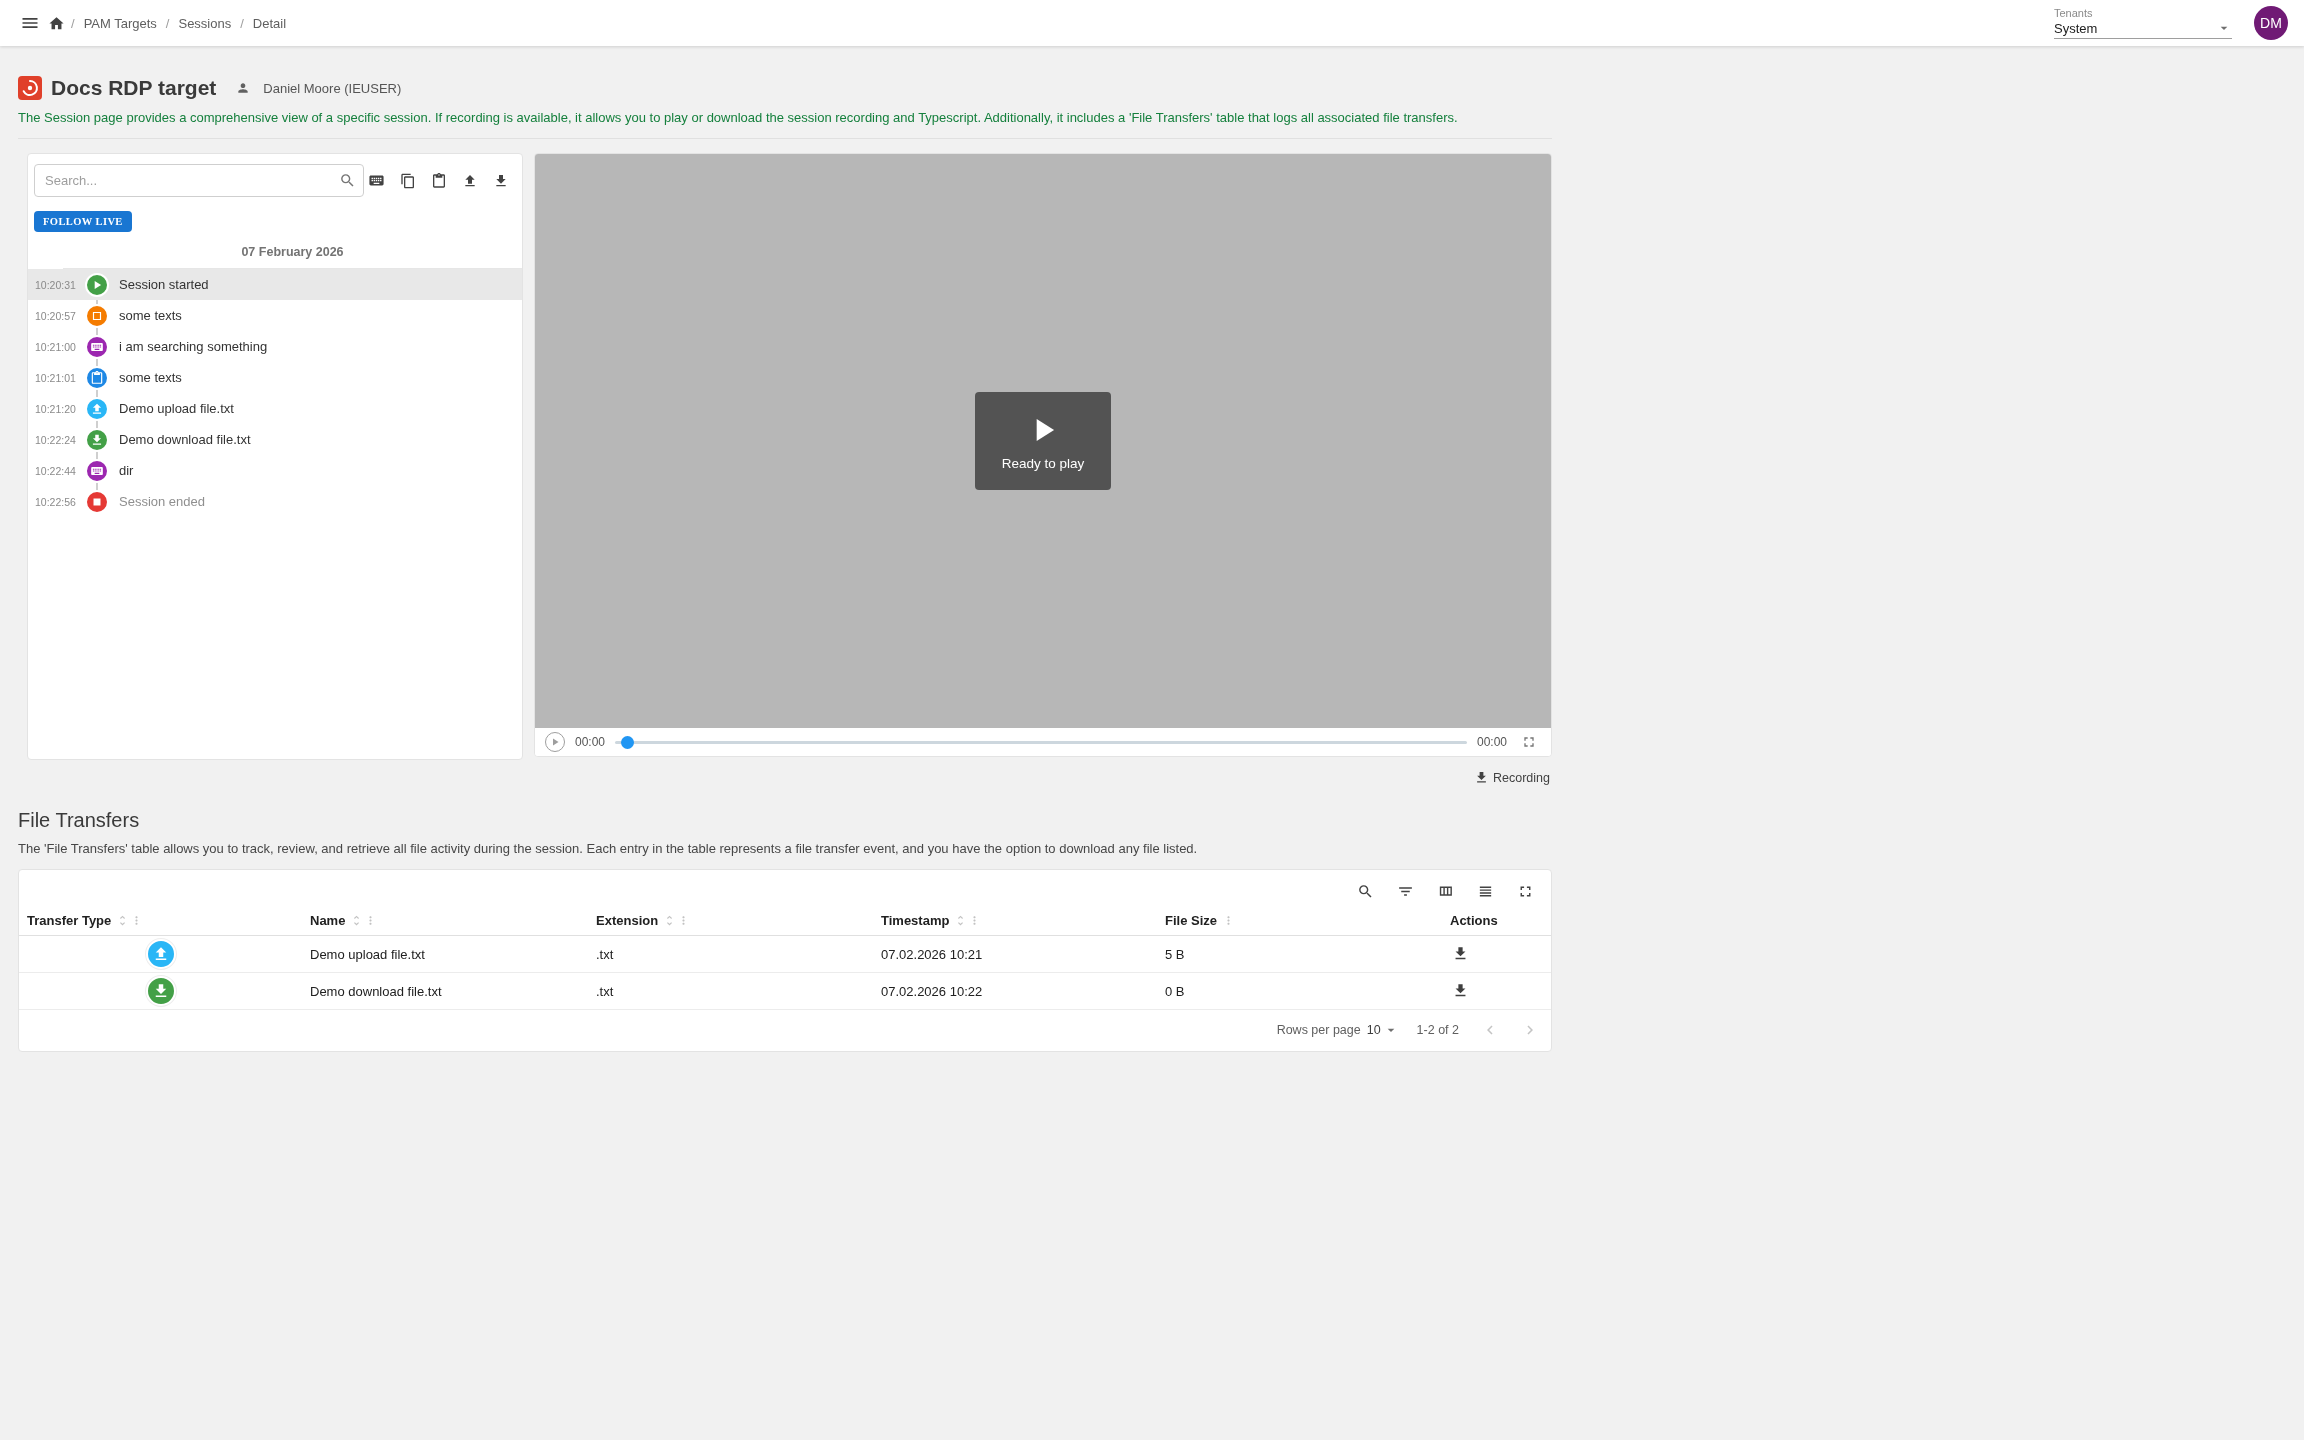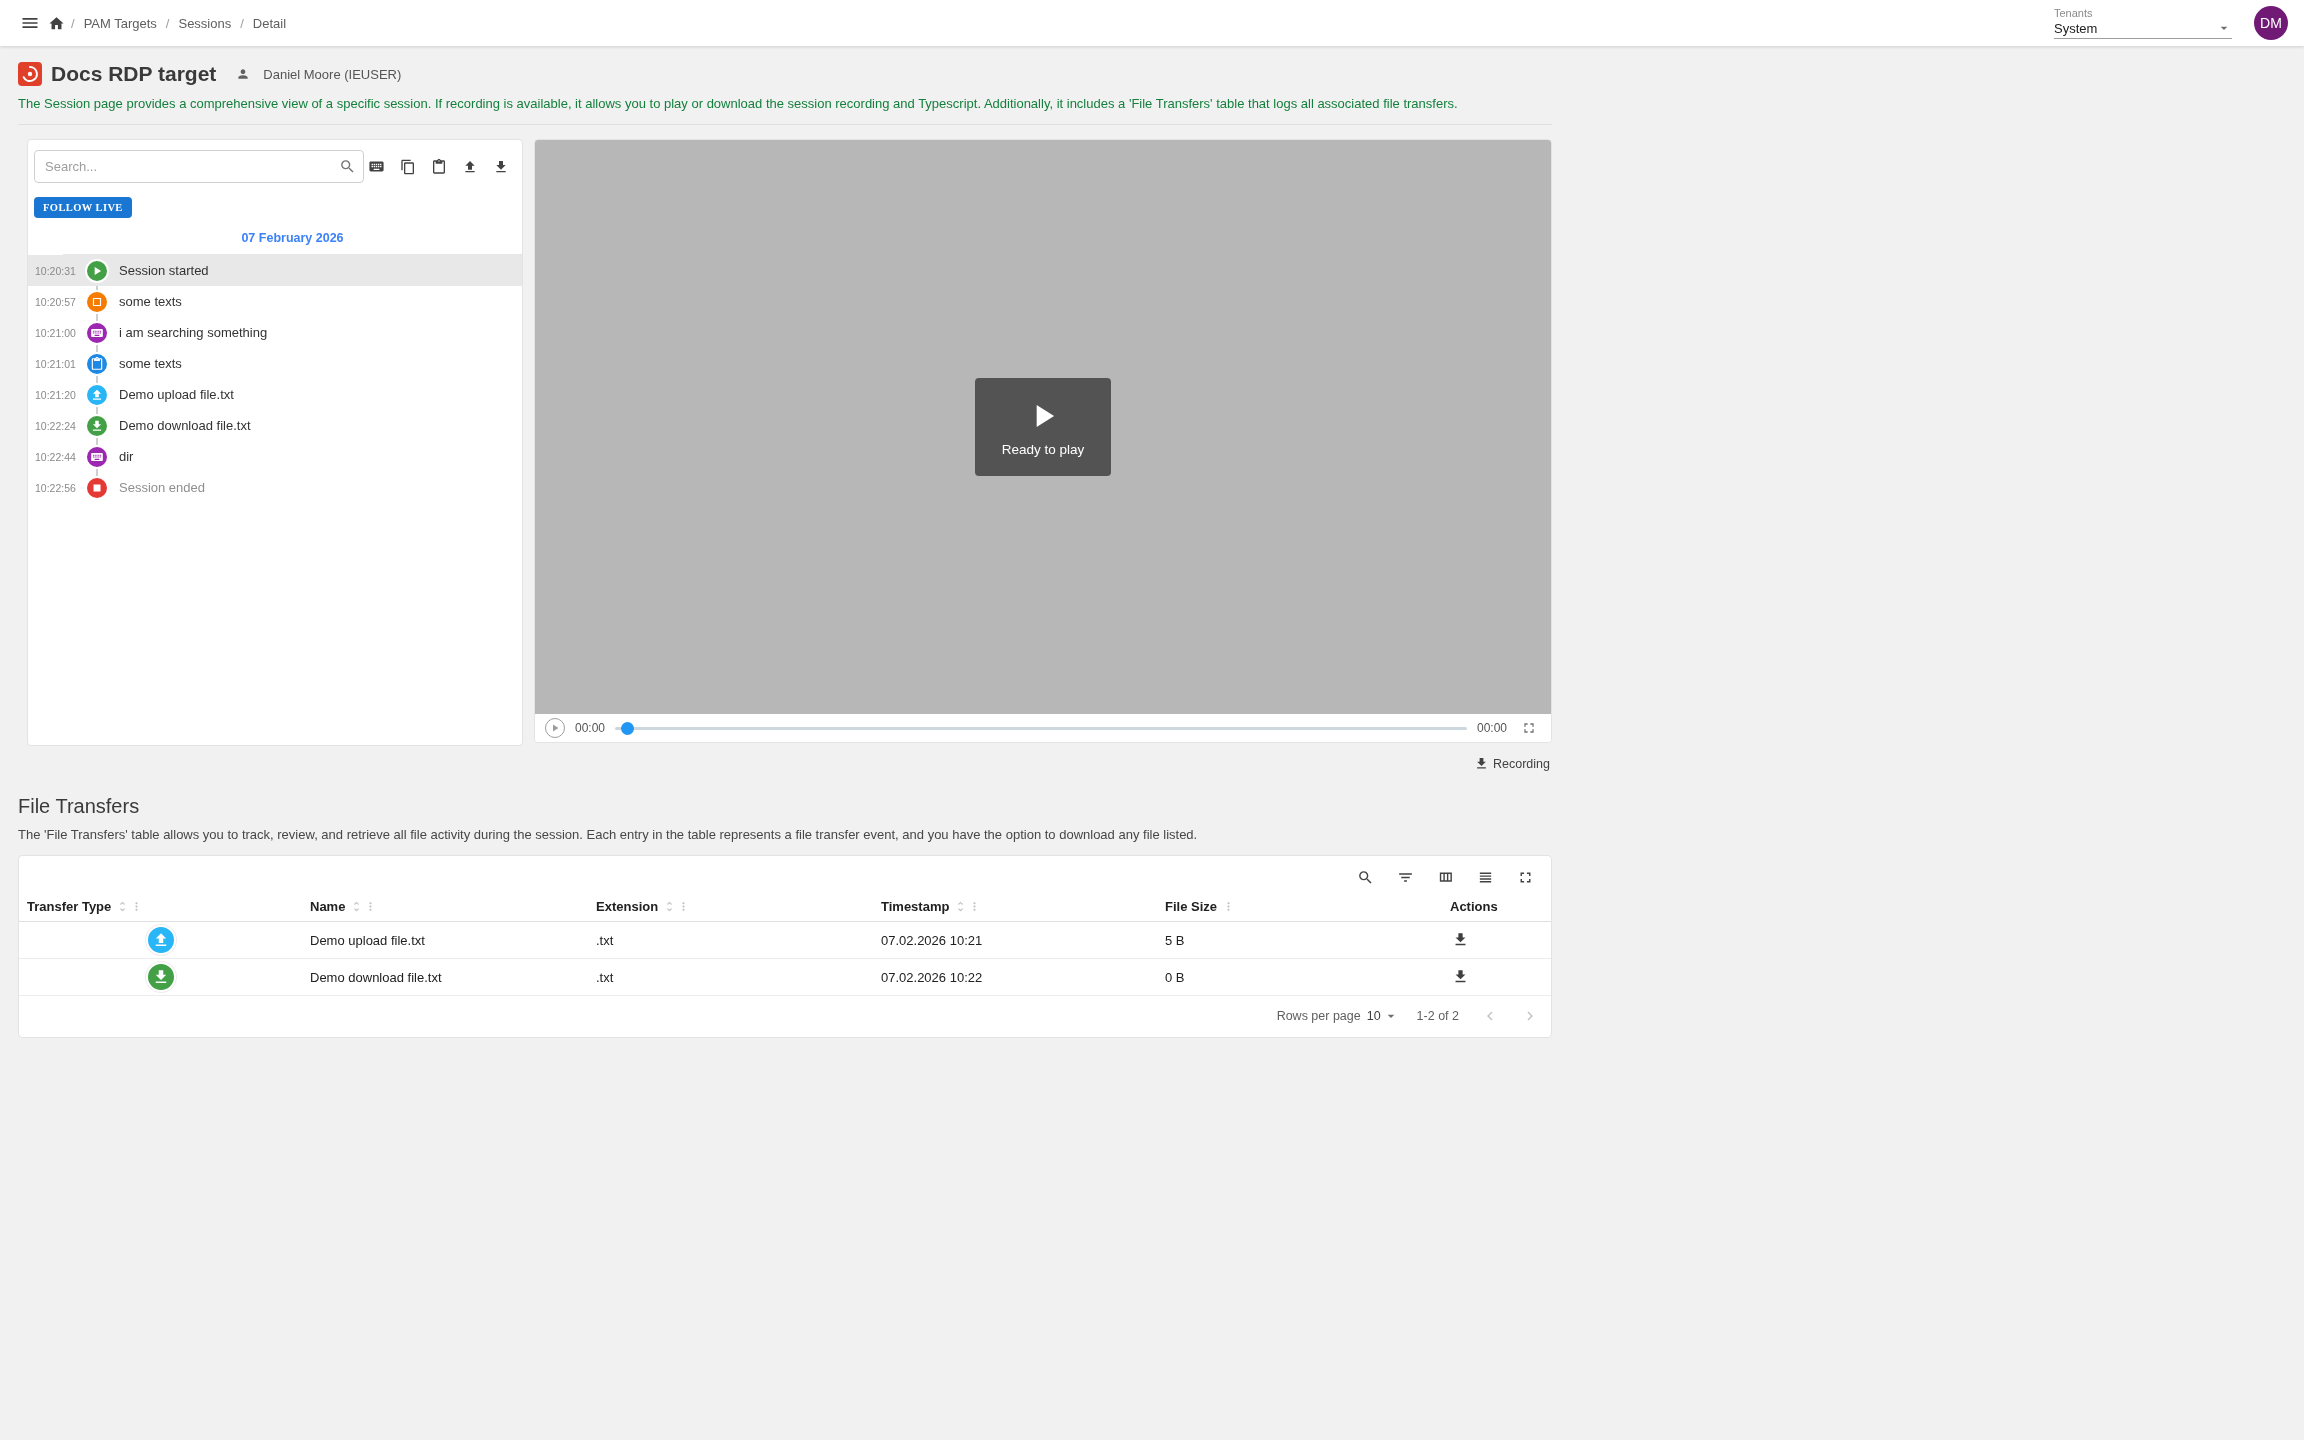--- a/index.html
+++ b/index.html
@@ -20,42 +20,42 @@
   .crumb-sep { color:#9e9e9e; }
   .spacer { flex:1; }
   .tenant-select { display:flex; flex-direction:column; width:178px; margin-right:22px; cursor:pointer; }
   .tenant-label { font-size:11px; color:#8a8a8a; margin-bottom:1px; }
   .tenant-value-row { display:flex; align-items:center; justify-content:space-between; border-bottom:1px solid #9e9e9e; padding-bottom:2px; font-size:13px; color:#212121; }
   .tenant-value-row .iwrap { color:#6f6f6f; }
   .avatar { width:34px; height:34px; border-radius:50%; background:#701a75; color:#fff; font-size:14px; display:flex; align-items:center; justify-content:center; cursor:pointer; }
 
   
   .content { margin-left:18px; width:1534px; }
-  .page-header { padding-top:16px; }
+  .page-header { padding-top:30px; }
   .title-row { display:flex; align-items:center; }
   .rdp-badge { width:24px; height:24px; margin-right:9px; }
   .page-title { font-size:21px; font-weight:700; color:#3a3a3a; margin-right:20px; }
   .user-chip { display:flex; align-items:center; gap:13px; font-size:13px; color:#555; }
   .user-chip .iwrap { color:#616161; }
   .page-desc { margin-top:10px; font-size:13px; color:#15803d; }
   .header-divider { border:none; border-top:1px solid #e0e0e0; margin-top:13px; }
 
   
   .session-row { display:flex; gap:11px; margin-top:14px; padding-left:9px; }
   .card { background:#fff; border:1px solid #e3e3e3; border-radius:4px; }
 
   .timeline-card { width:496px; height:607px; display:flex; flex-direction:column; overflow:hidden; }
   .tl-toolbar { display:flex; align-items:center; justify-content:space-between; padding:10px 9px 6px 6px; }
   .search-box { position:relative; width:345px; }
   .search-box input { width:100%; height:33px; border:1px solid #cfcfcf; border-radius:4px; padding:0 34px 0 10px; font-size:13px; color:#333; font-family:inherit; background:#fff; outline:none; }
   .search-box input::placeholder { color:#9e9e9e; }
   .search-box .search-adorn { position:absolute; right:8px; top:8px; color:#757575; }
   .tl-actions { display:flex; align-items:center; gap:7px; color:#5c5c5c; }
   .follow-live { margin:8px 0 0 6px; align-self:flex-start; background:#1976d2; color:#fff; border:none; border-radius:4px; font-size:10.5px; font-weight:700; letter-spacing:0.4px; padding:5px 9px; cursor:pointer; }
-  .date-header { text-align:center; font-size:12.5px; font-weight:700; color:#3b82f6; padding:13px 8px 9px; border-bottom:1px solid #e6e6e6;margin-left:35px; }
+  .date-header { text-align:center; font-size:12.5px; font-weight:700; color:#737373; padding:13px 8px 9px; border-bottom:1px solid #e6e6e6;margin-left:35px; }
   .events { position:relative; flex:1; overflow:hidden; }
   .events::before { content:""; position:absolute; left:68px; top:15px; width:2px; height:218px; background:#cfcfcf; }
   .event { display:flex; align-items:center; height:31px; position:relative; cursor:pointer; }
   .event.selected { background:#e8e8e8; }
   .ev-time { width:57px; padding-left:7px; font-size:10.5px; color:#8a8a8a; flex:0 0 auto; }
   .ev-dot { width:24px; height:24px; border-radius:50%; border:2px solid #fff; display:flex; align-items:center; justify-content:center; color:#fff; position:relative; z-index:1; flex:0 0 auto; }
   .ev-dot .iwrap { width:14px; height:14px; }
   .dot-green{background:#43a047}.dot-orange{background:#f57c00}.dot-purple{background:#9c27b0}
   .dot-blue{background:#1e88e5}.dot-lightblue{background:#29b6f6}.dot-red{background:#e53935}
   .ev-label { margin-left:10px; font-size:13px; color:#333; }

